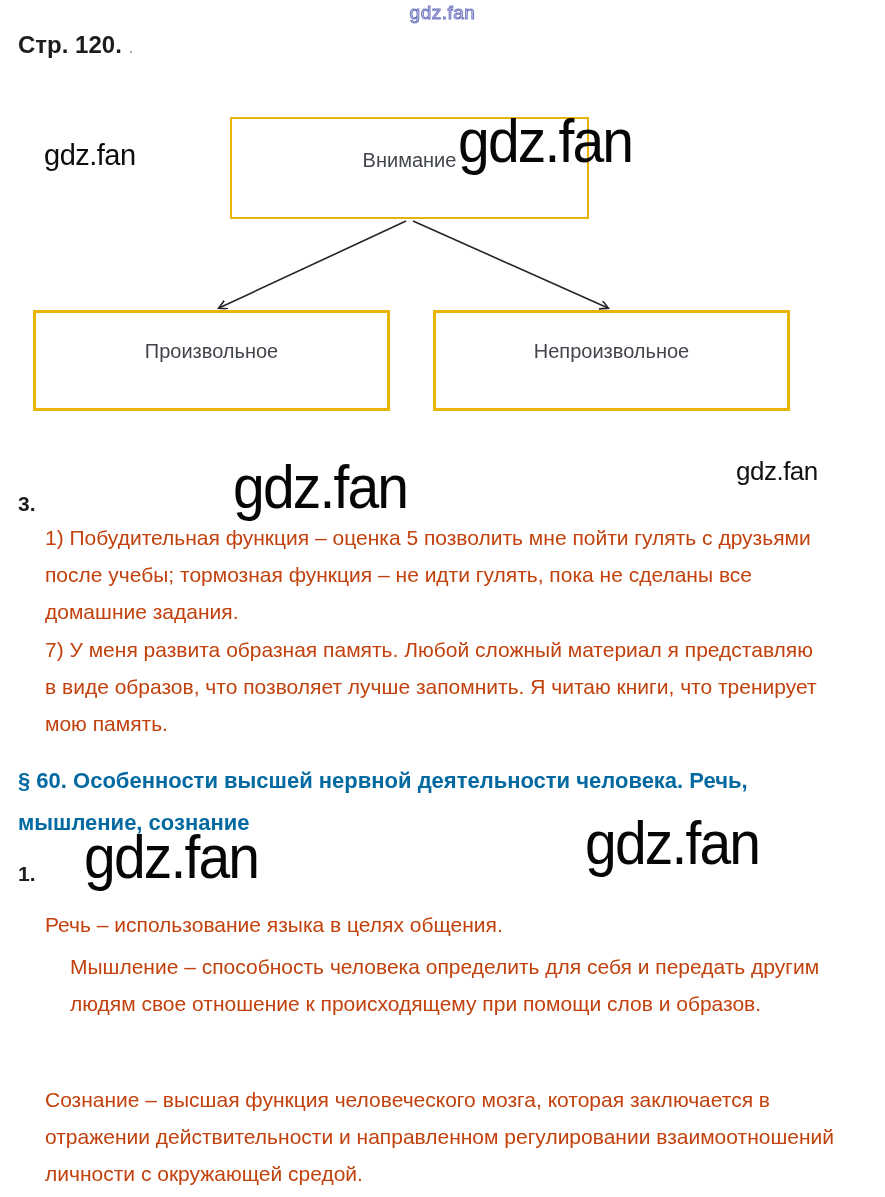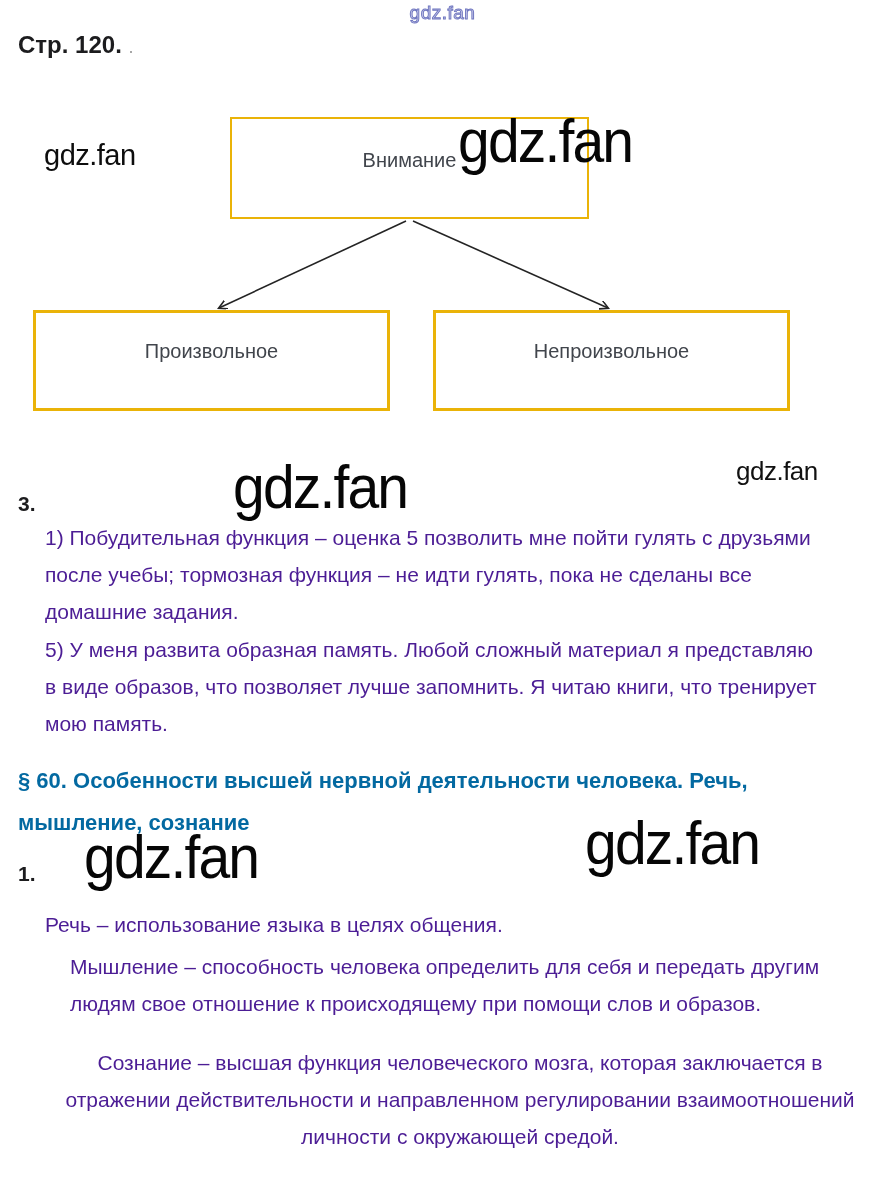--- a/index.html
+++ b/index.html
@@ -38,21 +38,21 @@
     font-size:21px;font-weight:bold;color:#1c1c1e;
   }
   .section-heading{
     position:absolute;left:18px;top:760px;width:790px;
     font-size:22px;font-weight:bold;color:#0369a1;
     line-height:42px;white-space:pre-line;
   }
   
   .para{
     position:absolute;left:45px;width:830px;
-    font-size:21px;color:#4c1d95;
+    font-size:21px;color:#c2410c;
     line-height:37px;white-space:pre-line;
   }
   
   .dbox{
     position:absolute;
     border:2px solid #eab308;
     display:flex;align-items:center;justify-content:center;
     color:#41454c;font-size:20px;
     background:transparent;
     box-sizing:border-box;
@@ -104,33 +104,33 @@
   </div>
 
   <div class="wm wm-big" style="left:233px;top:456px;">gdz.fan</div>
   <div class="wm wm-small" style="left:736px;top:458px;">gdz.fan</div>
 
   <div class="num-label" style="top:492px;">3.</div>
 
   <div class="para" style="top:519px;">1) Побудительная функция – оценка 5 позволить мне пойти гулять с друзьями
 после учебы; тормозная функция – не идти гулять, пока не сделаны все
 домашние задания.</div>
-  <div class="para" style="top:631px;">5) У меня развита образная память. Любой сложный материал я представляю
+  <div class="para" style="top:631px;">7) У меня развита образная память. Любой сложный материал я представляю
 в виде образов, что позволяет лучше запомнить. Я читаю книги, что тренирует
 мою память.</div>
 
   <div class="section-heading">§ 60. Особенности высшей нервной деятельности человека. Речь,
 мышление, сознание</div>
 
   <div class="wm wm-big" style="left:84px;top:826px;">gdz.fan</div>
   <div class="wm wm-big" style="left:585px;top:812px;">gdz.fan</div>
 
   <div class="num-label" style="top:862px;">1.</div>
 
   <div class="para" style="top:906px;">Речь – использование языка в целях общения.</div>
   <div class="para" style="top:948px;margin-left:25px;">Мышление – способность человека определить для себя и передать другим
 людям свое отношение к происходящему при помощи слов и образов.</div>
-  <div class="para" style="top:1044px;text-align:center;">Сознание – высшая функция человеческого мозга, которая заключается в
+  <div class="para" style="top:1081px;">Сознание – высшая функция человеческого мозга, которая заключается в
 отражении действительности и направленном регулировании взаимоотношений
 личности с окружающей средой.</div>
 
 
 </div>
 
 </body></html>

